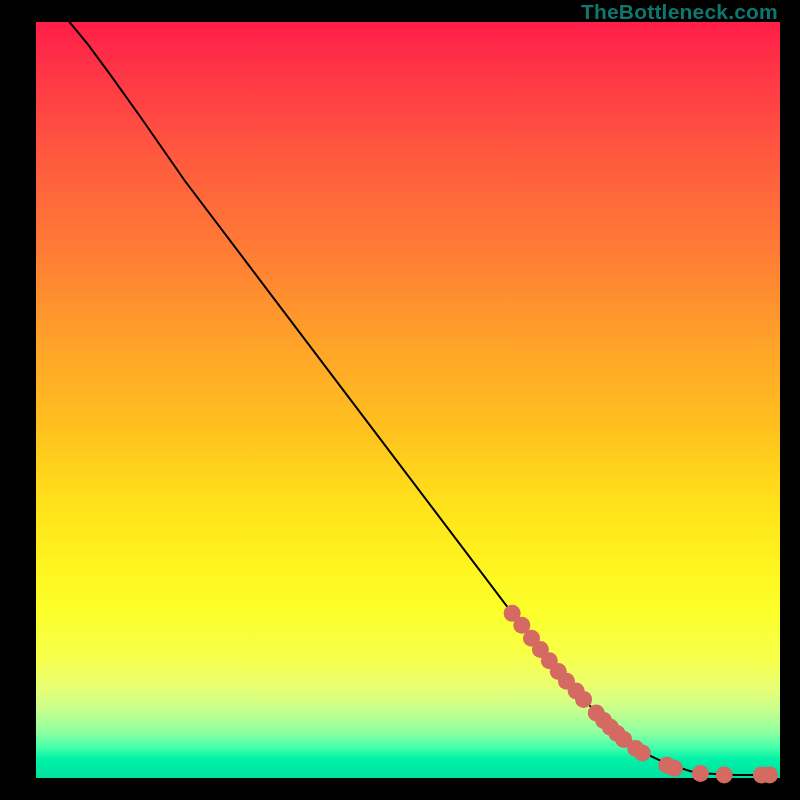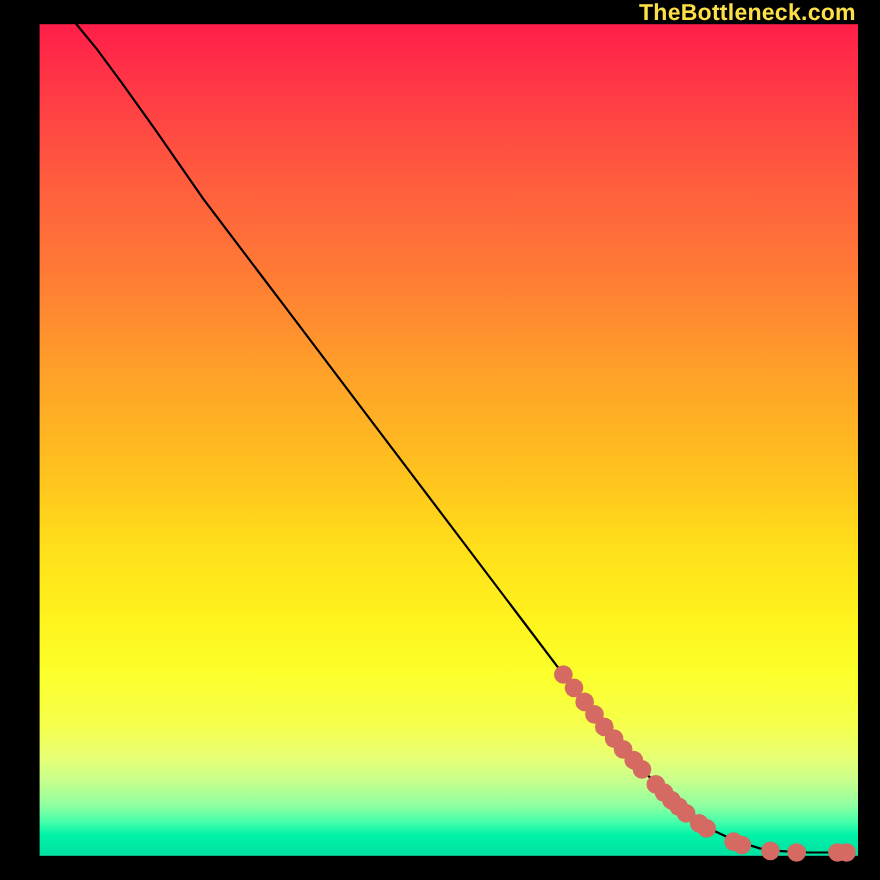--- a/index.html
+++ b/index.html
@@ -44,21 +44,21 @@
       #00e0a0 100%
     );
   }
   .watermark {
     position: absolute;
     top: 0px;
     right: 22px;
     font-family: Arial, Helvetica, sans-serif;
     font-size: 21px;
     font-weight: 600;
-    color: #fde047;
+    color: #0f766e;
     letter-spacing: 0.2px;
   }
   svg.overlay {
     position: absolute;
     left: 36px;
     top: 22px;
     width: 744px;
     height: 756px;
     overflow: visible;
   }

